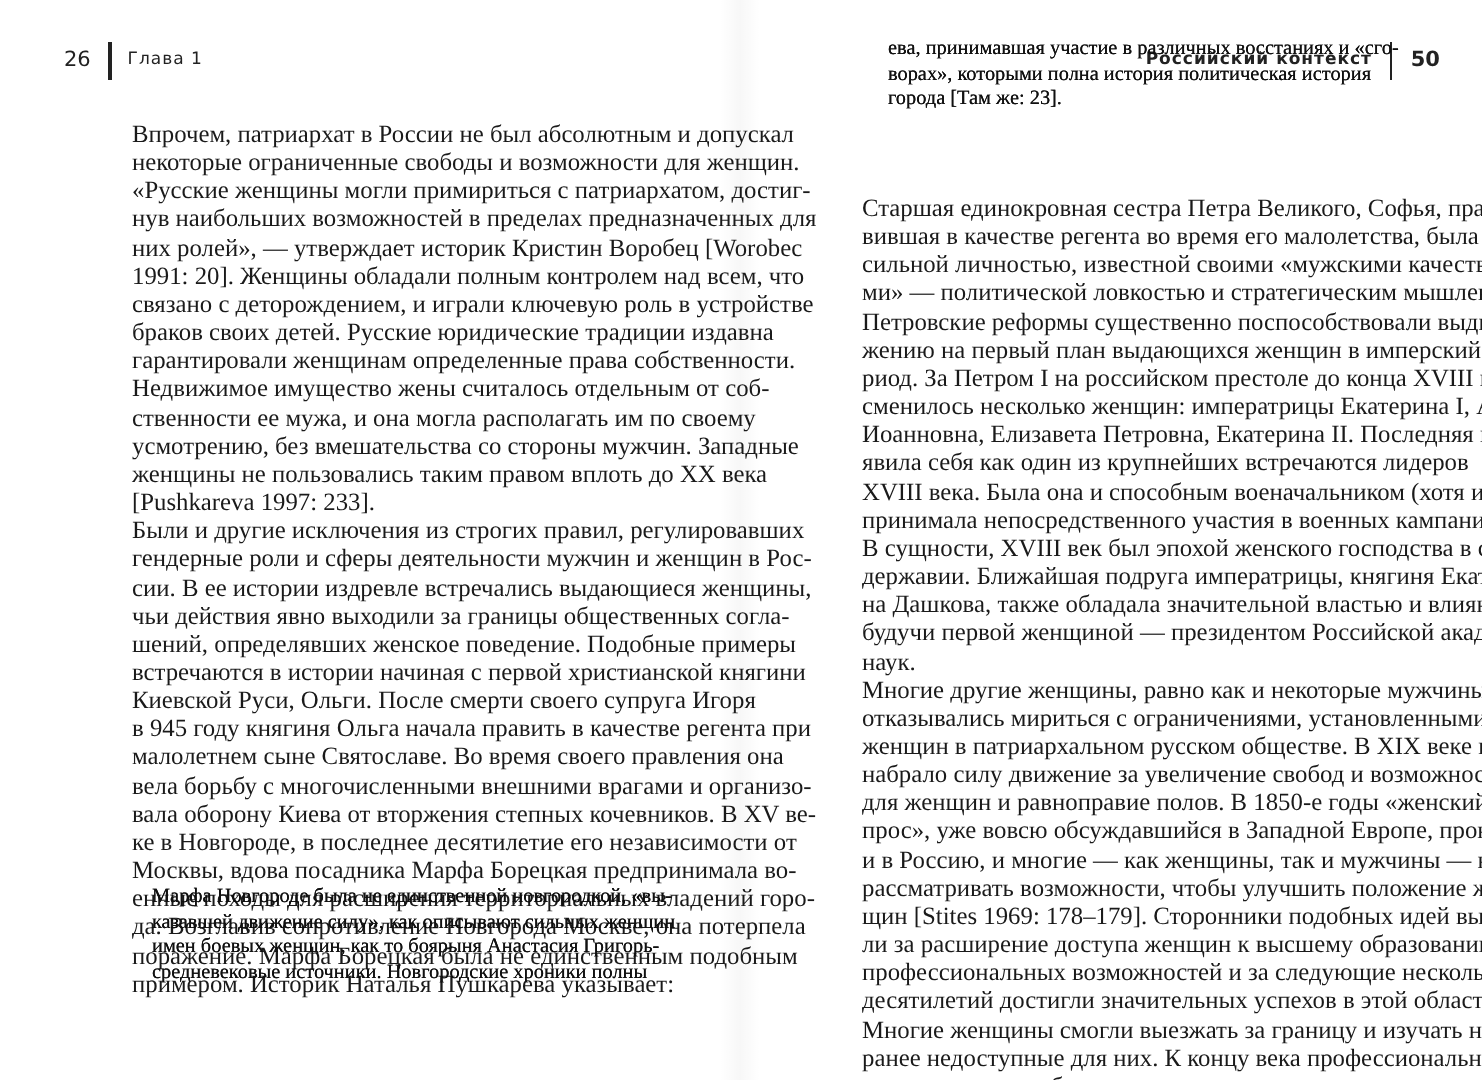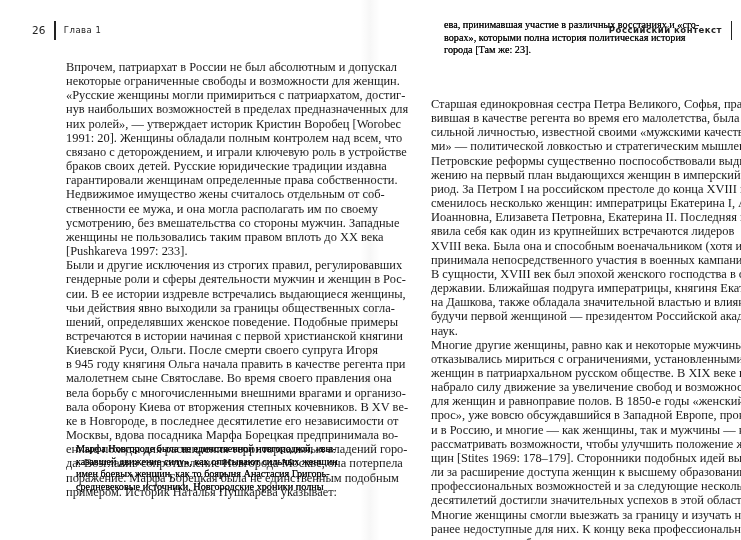--- a/index.html
+++ b/index.html
@@ -2,21 +2,21 @@
 <html><head>
 <meta charset="utf-8">
 <style>
   html, body { margin:0; padding:0; }
   body {
     width:741px; height:540px; overflow:hidden;
     background:#ffffff; position:relative;
     font-family:"Liberation Serif","DejaVu Serif",serif;
     color:#1a1a1a;
   }
-  .page { position:absolute; top:0; height:444px;padding-left:36px; }
+  .page { position:absolute; top:0; height:444px; }
   .page-left { left:0; width:370px; }
   .page-right { left:370px; width:371px; }
 
   .runhead { position:absolute; top:22px; height:16px; display:flex; align-items:center;
     font-family:"DejaVu Sans","Liberation Sans",sans-serif; font-size:8.5px; letter-spacing:0.5px; color:#222; }
   .runhead .num { font-size:10.5px; font-family:"DejaVu Sans","Liberation Sans",sans-serif; letter-spacing:0; }
   .runhead .bar { width:1.4px; height:19px; background:#222; }
   .rh-left { left:32px; }
   .rh-left .num { margin-right:9px; }
   .rh-left .bar { margin-right:8px; }

